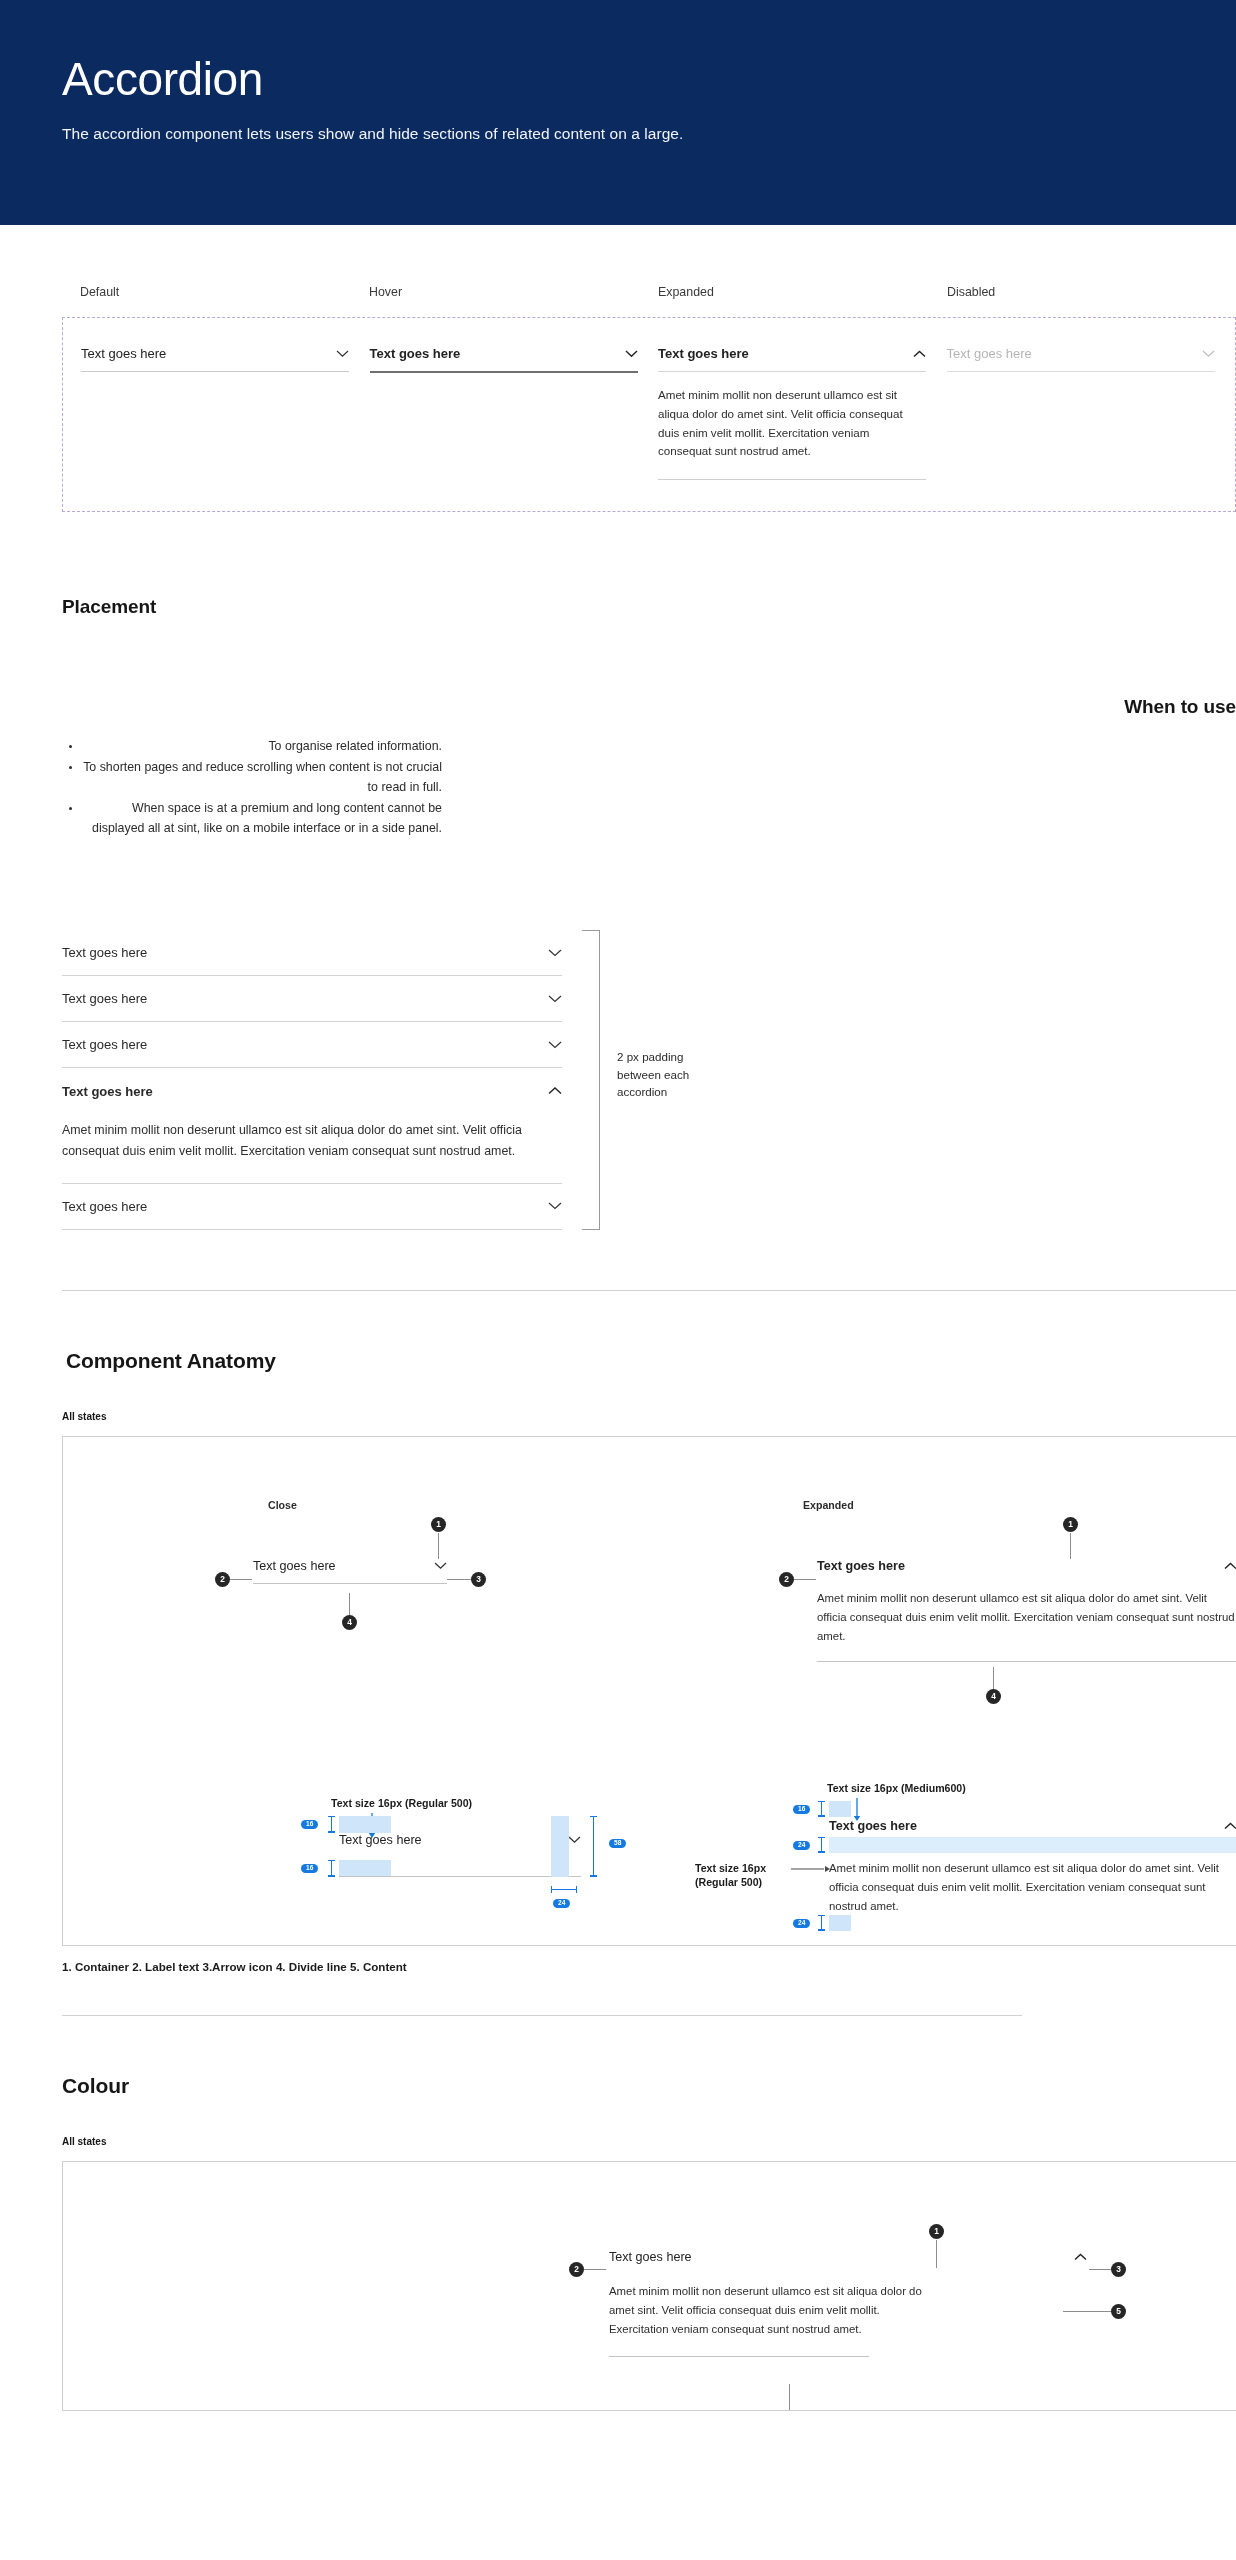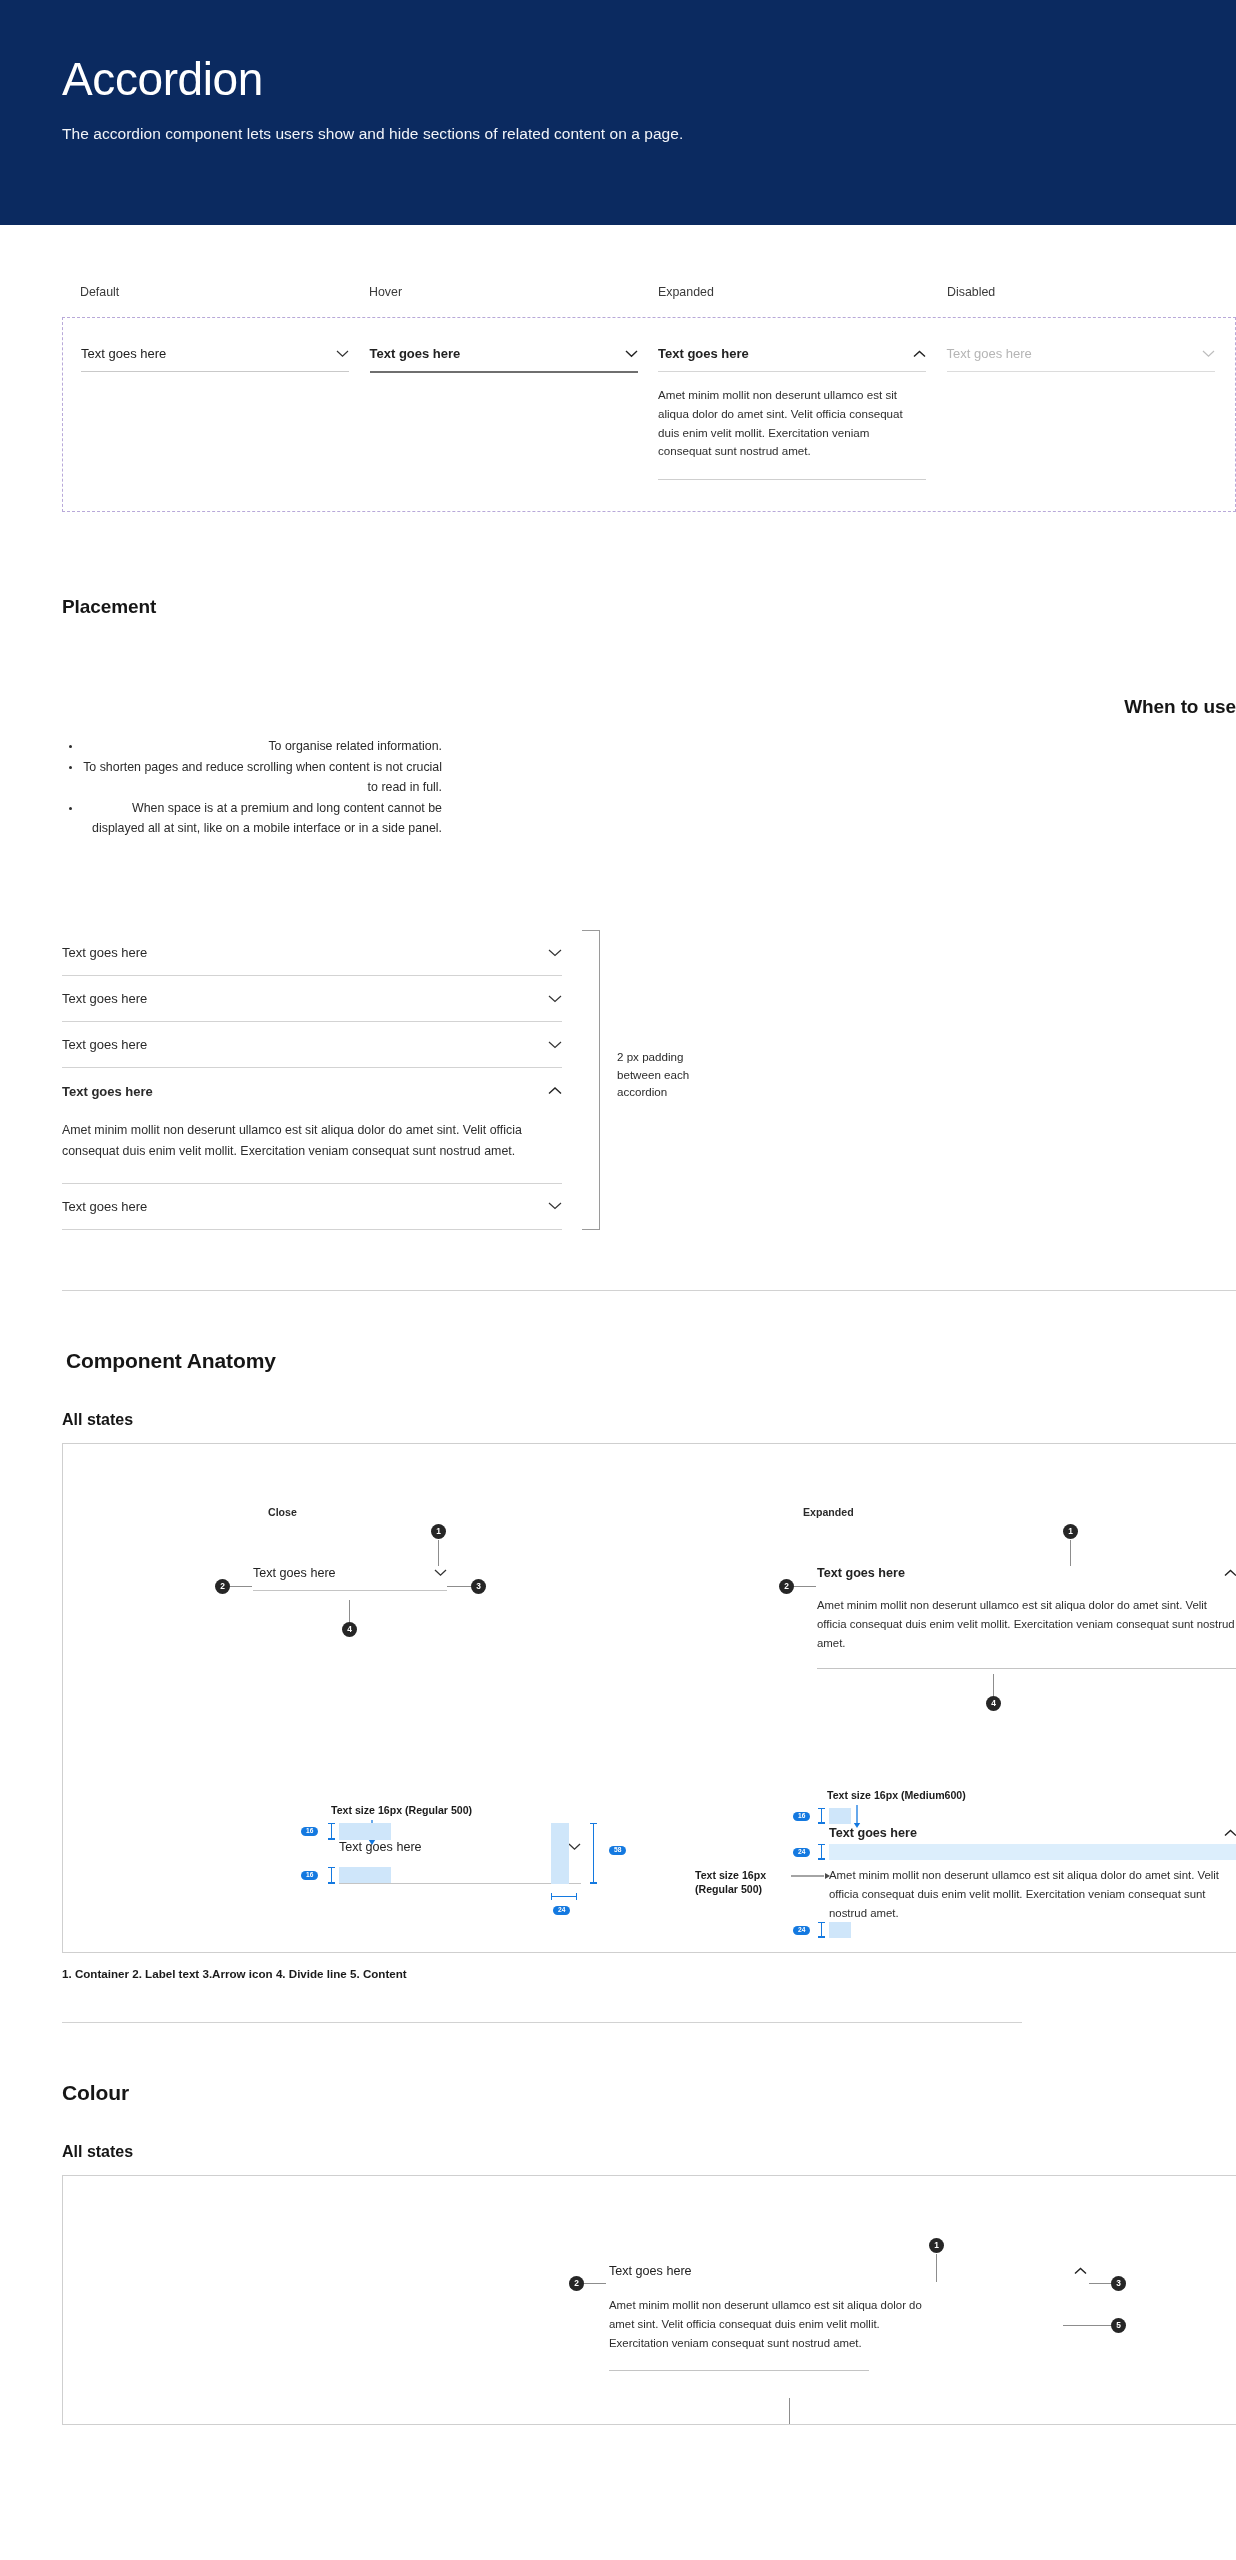--- a/index.html
+++ b/index.html
@@ -41,21 +41,21 @@
     letter-spacing: -0.1px;
     color: #161616;
   }
   .sec-h2.big { font-size: 21px; }
   .body-txt {
     font-size: 12.6px;
     line-height: 1.55;
     color: #2b2b2b;
   }
   .small-bold {
-    font-size: 16px;
+    font-size: 10px;
     font-weight: 700;
     color: #161616;
   }
 
   
   .states-wrap { position: relative; margin-top: 60px; }
   .states-labels {
     display: flex;
     padding-left: 80px;
     margin-bottom: 18px;
@@ -261,21 +261,21 @@
   }
   .spec-label.wrap { white-space: normal; width: 92px; line-height: 1.38; }
 
   .chev-svg { display: block; }
 </style>
 </head>
 <body>
 
 <header class="hero">
   <h1 class="hero-title">Accordion</h1>
-  <p class="hero-sub">The accordion component lets users show and hide sections of related content on a page.</p>
+  <p class="hero-sub">The accordion component lets users show and hide sections of related content on a large.</p>
 </header>
 
 <main class="page">
 
   <section class="states-wrap">
     <div class="states-labels">
       <div class="state-label">Default</div>
       <div class="state-label">Hover</div>
       <div class="state-label">Expanded</div>
       <div class="state-label">Disabled</div>

